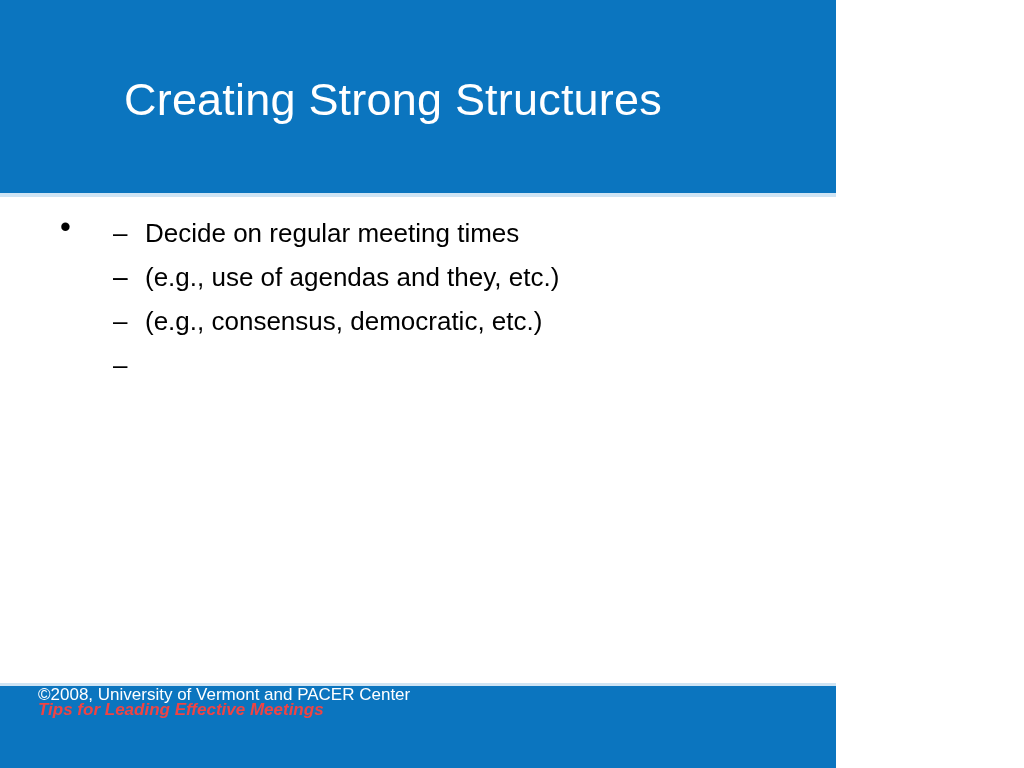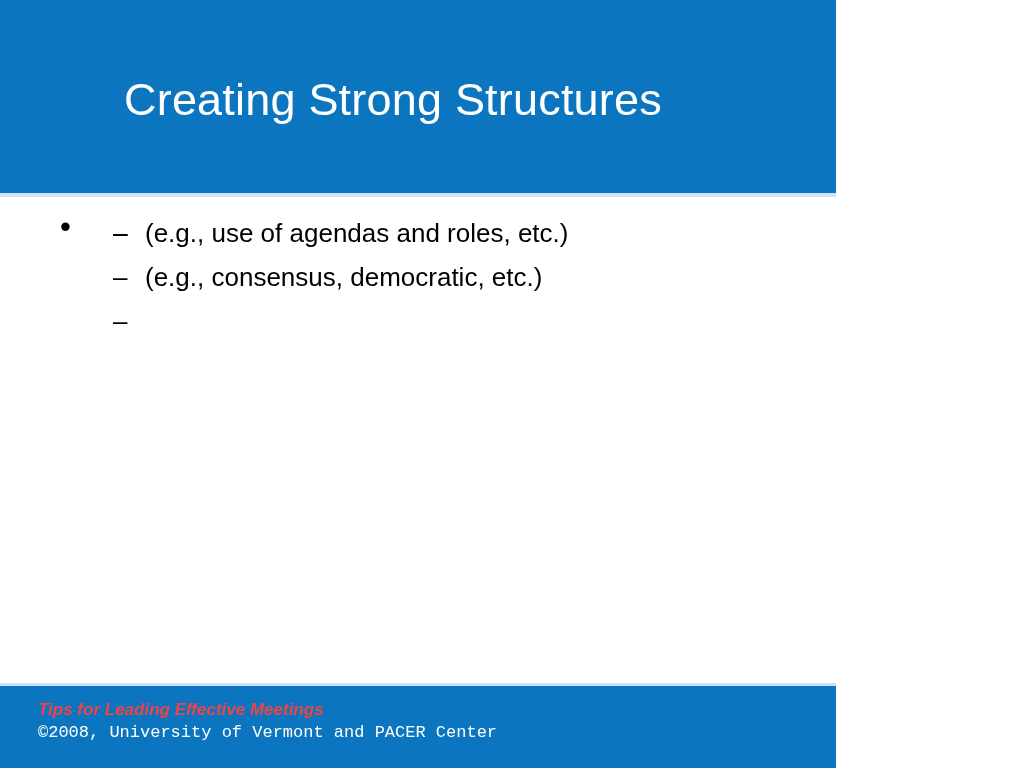--- a/index.html
+++ b/index.html
@@ -148,27 +148,26 @@
     color: #ef4444;
     font-size: 17px;
     font-weight: 700;
     font-style: italic;
     line-height: 21px;
     white-space: nowrap;
   }
   .footer-copy {
     position: absolute;
     left: 38px;
-    top: 722px;
+    top: 684px;
     color: #ffffff;
     font-size: 17px;
     font-weight: 400;
     line-height: 22px;
     white-space: nowrap;
-    font-family: Liberation Mono, monospace;
   }
   .page-number {
     position: absolute;
     left: 944px;
     top: 703px;
     width: 40px;
     text-align: left;
     color: #ffffff;
     font-size: 21px;
     font-weight: 400;
@@ -210,29 +209,30 @@
   <div class="body-area">
 
     <div class="l1-item">
       <span class="marker">•</span>
     </div>
 
     <ul class="l2-list">
 
       <li class="l2-item">
         <span class="marker">–</span>
-      </li>
-
-      <li class="l2-item">
-        <span class="marker">–</span>
-      </li>
-
-      <li class="l2-item">
-        <span class="marker">–</span>
-        <span class="l2-cont">(e.g., use of agendas and roles, etc.)</span>
+        <span class="l2-text">Decide on regular meeting times</span>
+      </li>
+
+      <li class="l2-item">
+        <span class="marker">–</span>
+      </li>
+
+      <li class="l2-item">
+        <span class="marker">–</span>
+        <span class="l2-cont">(e.g., use of agendas and they, etc.)</span>
       </li>
 
       <li class="l2-item">
         <span class="marker">–</span>
         <span class="l2-cont">(e.g., consensus, democratic, etc.)</span>
       </li>
 
       <li class="l2-item">
         <span class="marker">–</span>
       </li>

